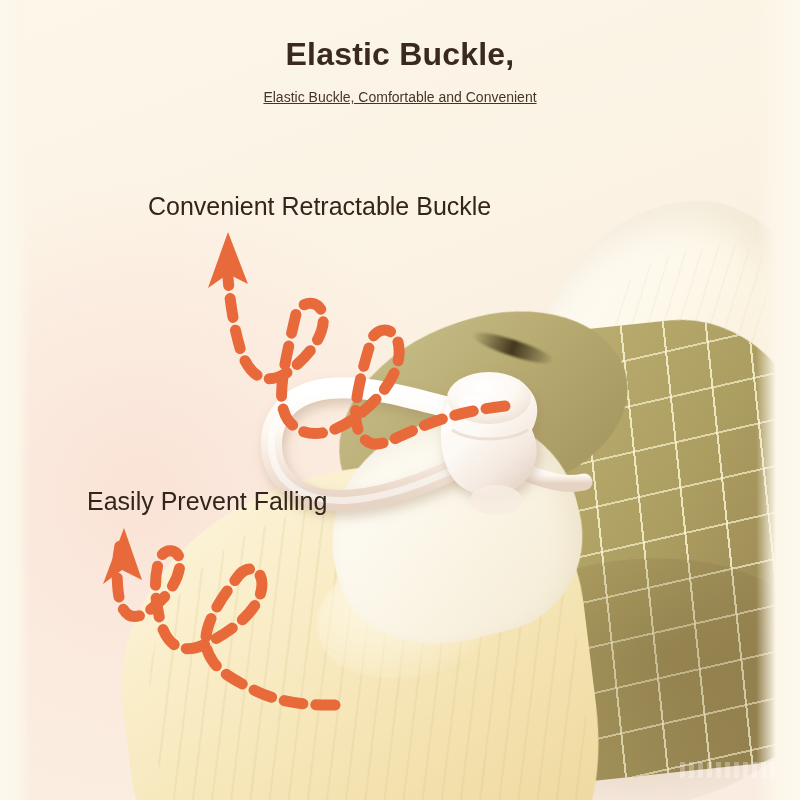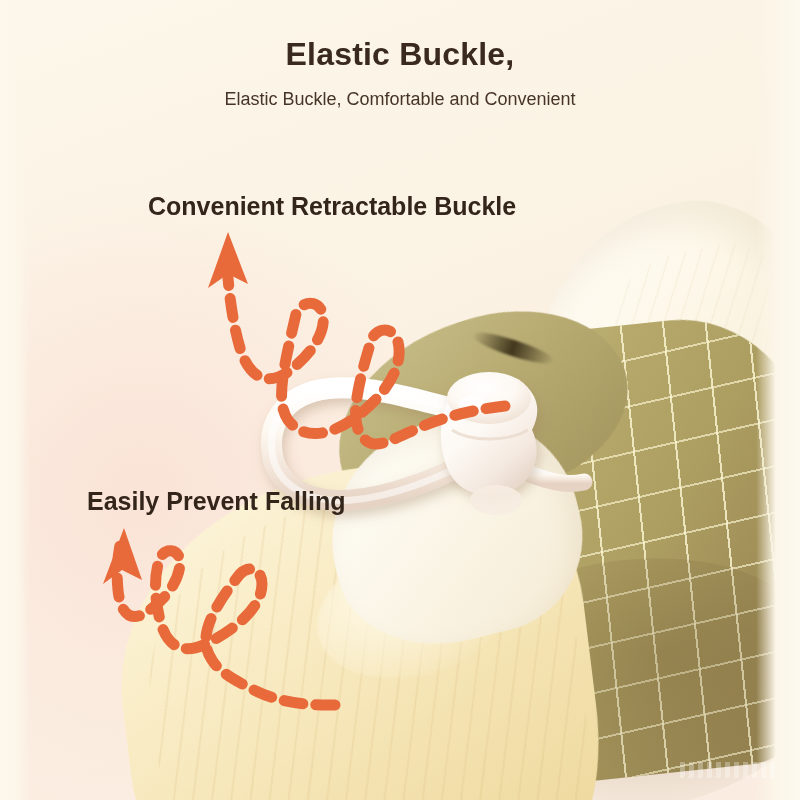--- a/index.html
+++ b/index.html
@@ -170,27 +170,28 @@
   .title {
     position: absolute; left: 0; top: 36px; width: 800px;
     text-align: center;
     font-size: 32px; font-weight: bold; letter-spacing: 0.2px;
     color: #3a291e;
     z-index: 8;
   }
   .subtitle {
     position: absolute; left: 0; top: 89px; width: 800px;
     text-align: center;
-    font-size: 18px; font-weight: normal;
+    font-size: 14px; font-weight: normal;
     color: #473428;
     z-index: 8;
+    text-decoration: underline;
   }
   .callout {
     position: absolute;
-    font-size: 25px; font-weight: bold;
+    font-size: 25px; font-weight: normal;
     color: #34251b;
     white-space: nowrap;
     z-index: 8;
   }
   .callout-top { left: 148px; top: 192px; }
   .callout-bottom { left: 47px; top: 487px; font-size: 25px; margin-left: 40px; }
 
   .watermark {
     position: absolute; right: 24px; bottom: 22px;
     width: 96px; height: 16px;

